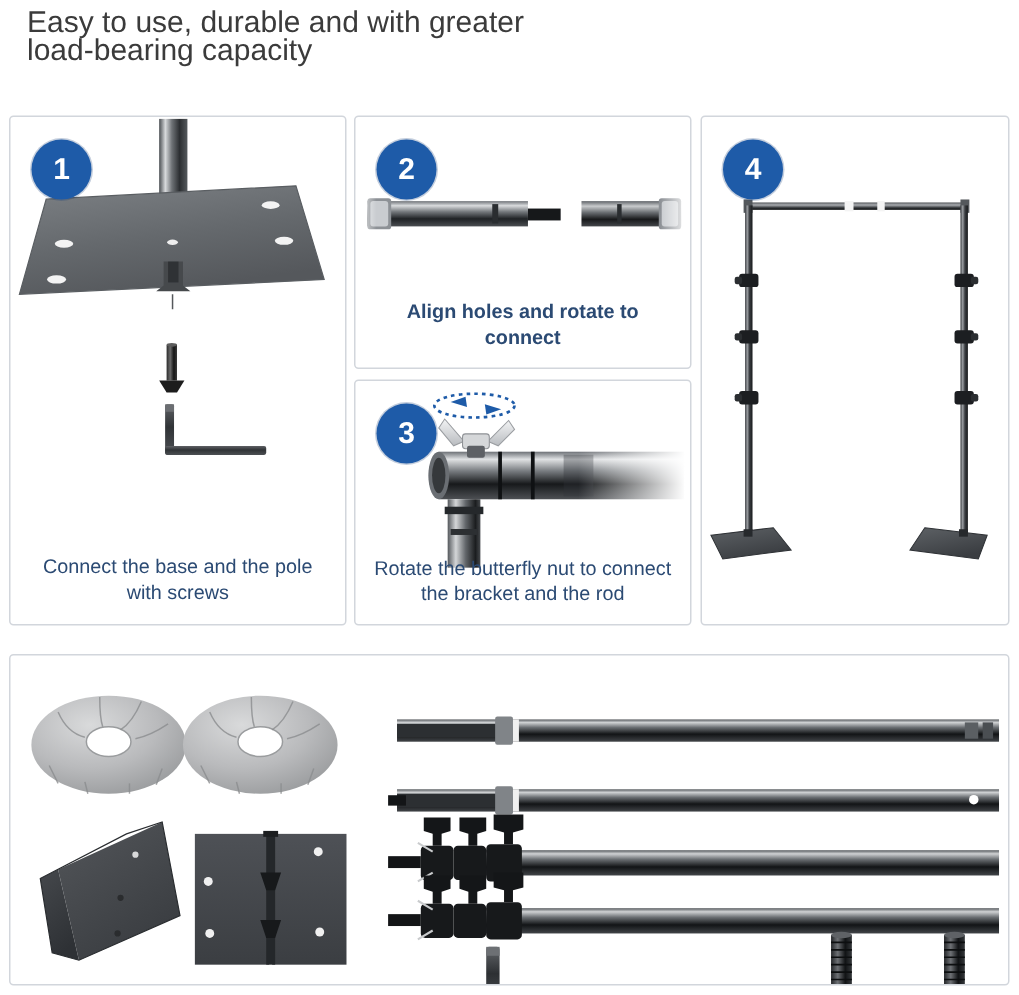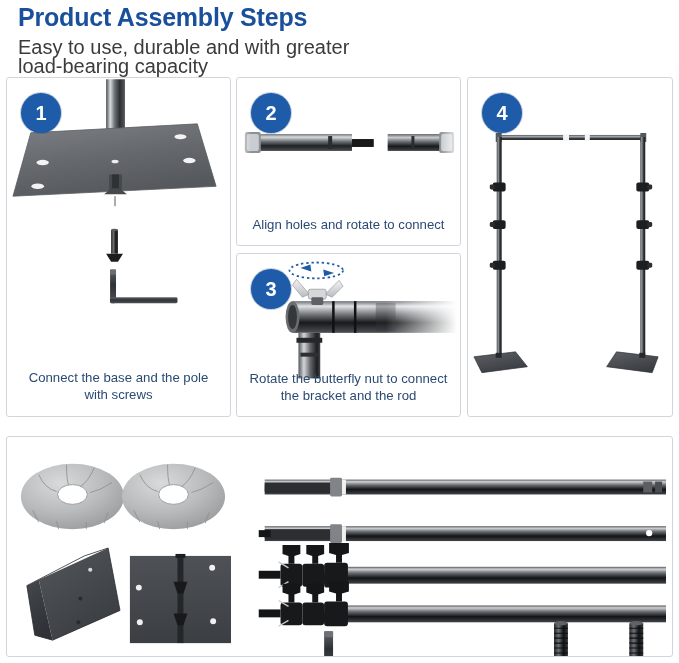--- a/index.html
+++ b/index.html
@@ -78,42 +78,41 @@
     left: 0;
     width: 100%;
     text-align: center;
     font-size: 13.2px;
     color: #2b4a73;
     line-height: 17px;
     box-sizing: border-box;
     padding: 0 8px;
   }
   #caption-1 { bottom: 13px; margin-top: 24px; }
-  #caption-2 { bottom: 12px; }
+  #caption-2 { bottom: 12px; font-weight: bold; }
   #caption-3 { bottom: 12px; }
   #caption-4 { bottom: 22px; }
 
   .art { position: absolute; }
 
   
   #art-step1 { left: 0; top: 0; width: 100%; height: 285px; }
 
   
   #art-step4 { left: 0; top: 0; width: 100%; height: 310px; }
 
   
   #art-parts { left: 0; top: 0; width: 100%; height: 100%; }
 
   svg { display: block; }
 </style>
 </head>
 <body>
 
 <div id="header">
-  <div id="page-title">Product Assembly Steps</div>
   <div id="page-subtitle">Easy to use, durable and with greater
 load-bearing capacity</div>
 </div>
 
 <div class="panel" id="panel-step-1">
 
   <div class="step-badge">
     <span>1</span>
   </div>
 

